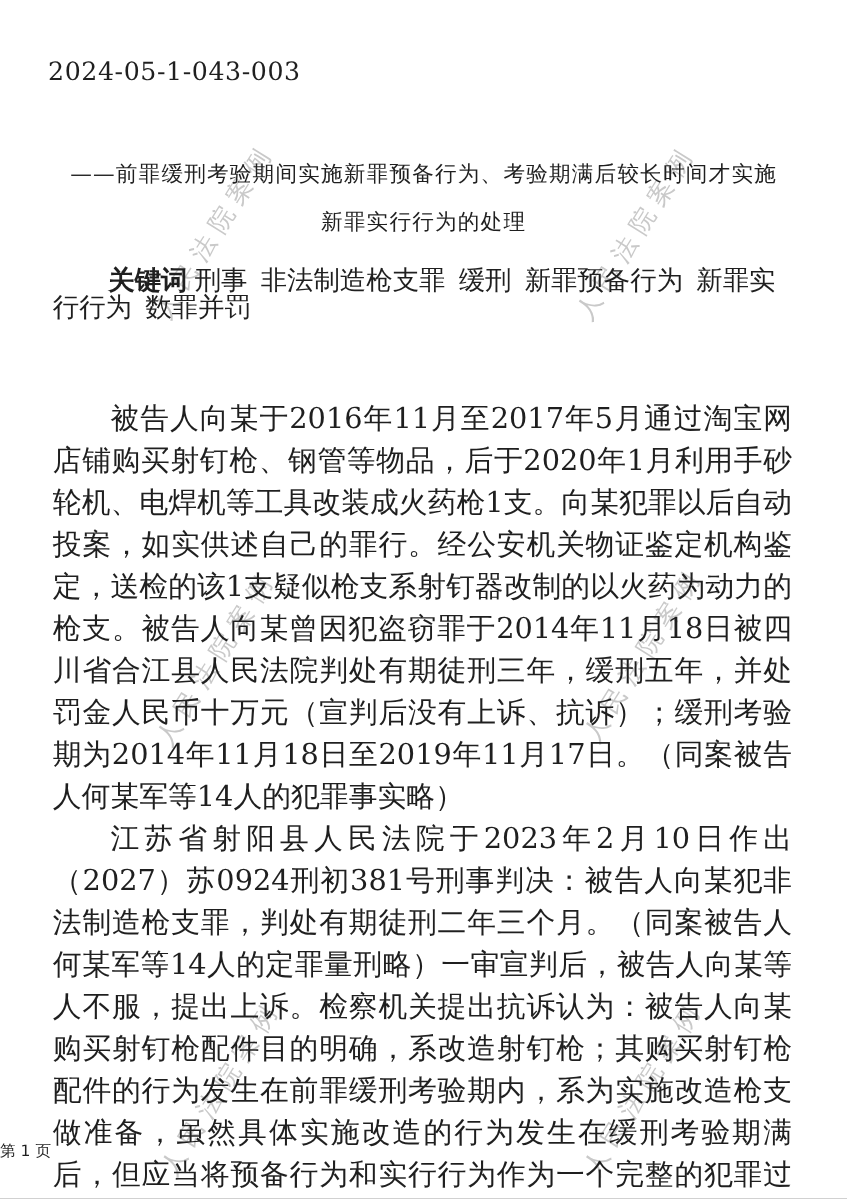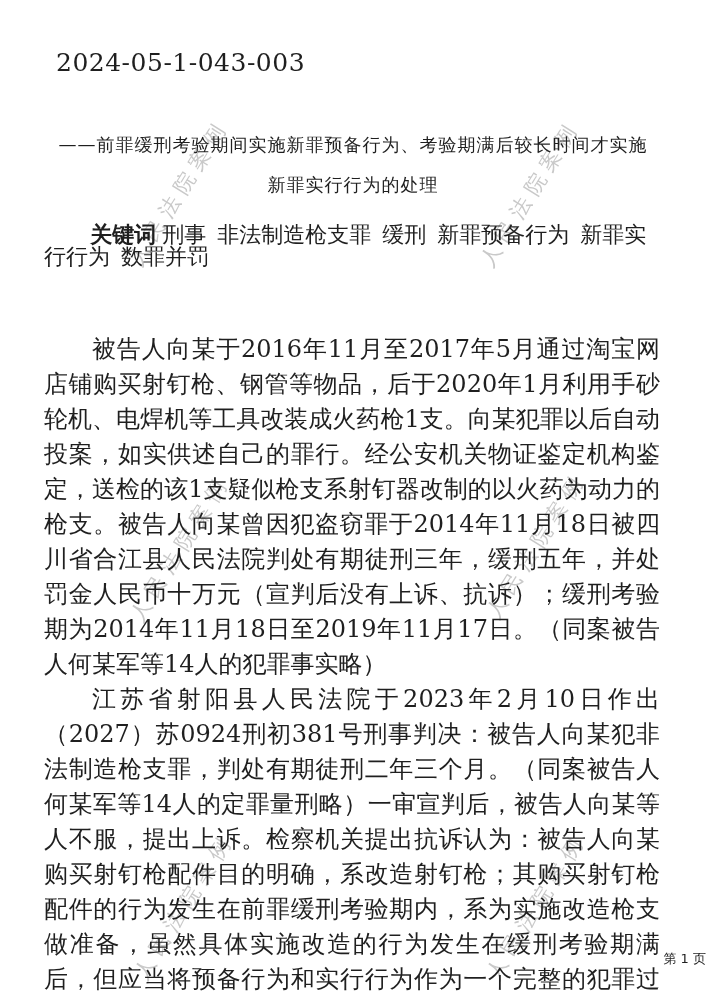--- a/index.html
+++ b/index.html
@@ -30,22 +30,22 @@
   }
   .wm1{left:179px;top:192px;}
   .wm2{left:530px;top:193px;}
   .wm3{left:180px;top:548px;}
   .wm4{left:536px;top:545px;}
   .wm5{left:184px;top:906px;}
   .wm6{left:536px;top:906px;}
   
   .content{position:absolute;inset:0;z-index:1;}
   .doc-number{
-    position:absolute;left:56px;top:48px;
-    font-size:25px;letter-spacing:0.5px;
+    position:absolute;left:40px;top:48px;
+    font-size:21px;letter-spacing:0.5px;
   }
   .title{
     position:absolute;left:0;top:82px;width:100%;
     text-align:center;
     font-family:"DejaVu Sans","Liberation Sans",sans-serif;
     font-weight:700;font-size:25px;
   }
   .subtitle{
     position:absolute;left:0;width:100%;
     text-align:center;
@@ -76,21 +76,21 @@
   }
   .body-text p{
     margin:0;
     font-size:24px;
     line-height:35px;
     text-align:justify;
     text-indent:2em;
   }
   .footer{
     position:absolute;left:0;top:950px;width:100%;
-    text-align:right;
+    text-align:left;
     font-family:"DejaVu Sans","Liberation Sans",sans-serif;
     font-size:13px;
   }
 </style>
 </head>
 <body>
 
 <div class="page">
 
   <div class="wm-layer">

